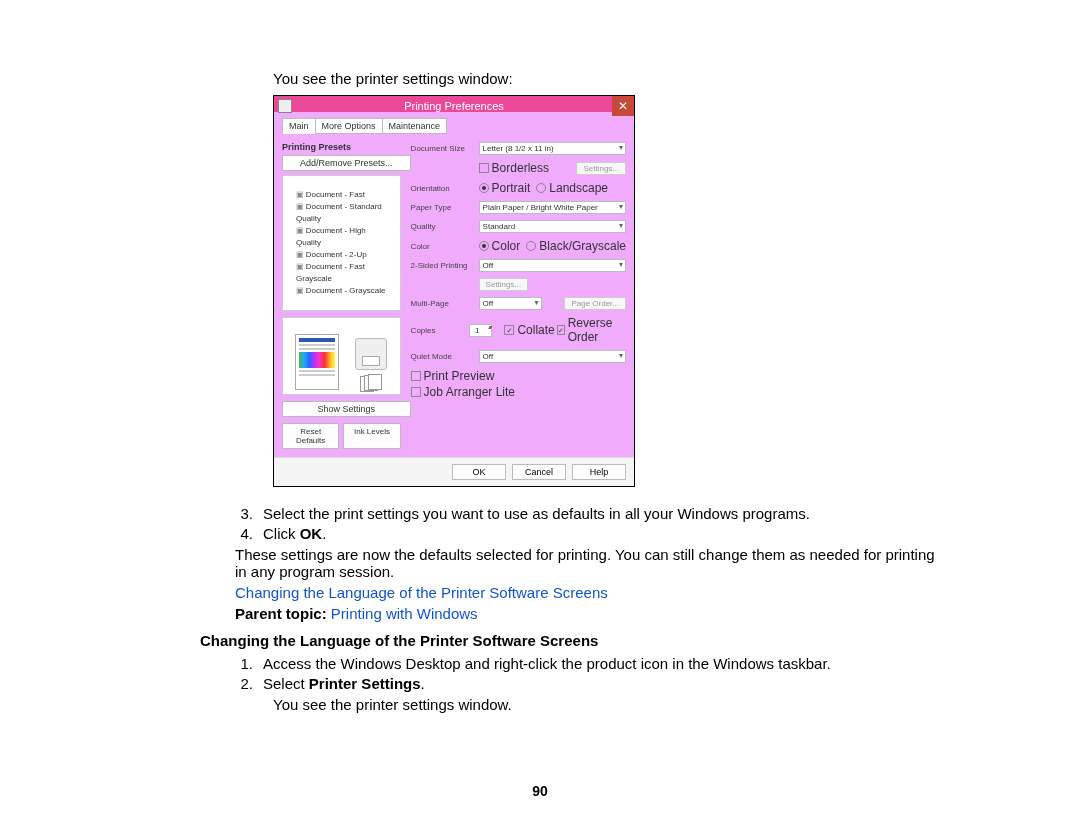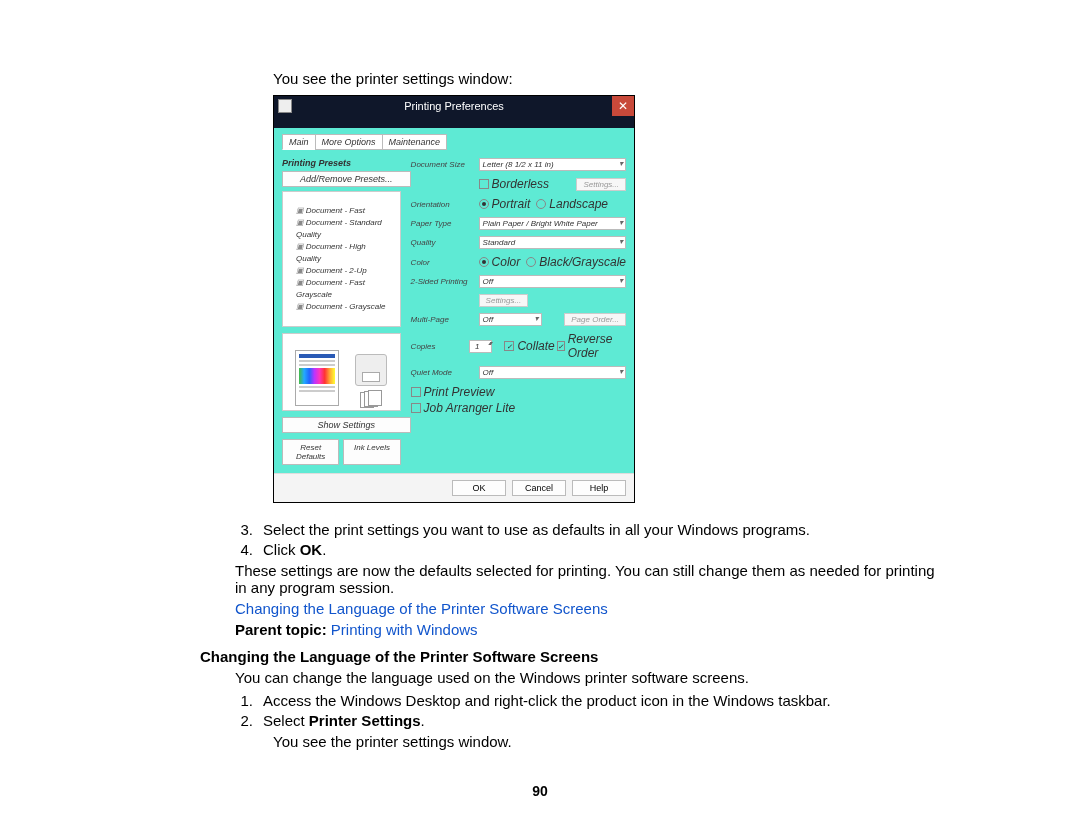--- a/index.html
+++ b/index.html
@@ -20,23 +20,23 @@
     width: 700px;
   }
   .screenshot-border {
     border: 1px solid #000;
     width: 360px;
     margin: 8px 0 18px 38px;
     background: #fff;
   }
   
   .dlg-title {
-    background: #0f172a;
+    background: #ec4899;
     color: #fff;
-    height: 32px;
+    height: 16px;
     line-height: 20px;
     font-size: 11px;
     position: relative;
     text-align: center;
   }
   .dlg-title .icon {
     position: absolute;
     left: 4px; top: 3px;
     width: 12px; height: 12px;
     background: #eee;
@@ -49,22 +49,21 @@
     background: #c8493a;
     color: #fff;
     font-size: 12px;
     line-height: 20px;
     text-align: center;
   }
   .dlg-body {
     padding: 6px 8px 8px 8px;
     font-size: 9px;
     color: #333;
-    background: #5eead4;
-    font-style: italic;
+    background: #f0abfc;
   }
   .tabs { display: flex; gap: 0; margin-bottom: 8px; }
   .tab {
     border: 1px solid #bbb;
     background: #fff;
     padding: 2px 6px;
     font-size: 9px;
     margin-right: -1px;
   }
   .tab.active { border-bottom: 1px solid #fff; }
@@ -334,21 +333,20 @@
     <span class="num">4.</span>
     <span class="txt"><span>Click </span><span class="bold">OK</span><span>.</span></span>
   </div>
   <div style="margin:4px 0 4px 0">These settings are now the defaults selected for printing. You can still change them as needed for printing in any program session.</div>
   <div class="link">Changing the Language of the Printer Software Screens</div>
   <div style="margin-top:4px">
     <span class="bold">Parent topic: </span><span class="link">Printing with Windows</span>
   </div>
 
   <div class="heading" style="margin-left:-35px">Changing the Language of the Printer Software Screens</div>
-  <div>You can change the language used on the Windows printer software screens.</div>
   <div class="num-line" style="margin-top:6px">
     <span class="num">1.</span>
     <span class="txt">Access the Windows Desktop and right-click the product icon in the Windows taskbar.</span>
   </div>
   <div class="num-line">
     <span class="num">2.</span>
     <span class="txt"><span>Select </span><span class="bold">Printer Settings</span><span>.</span></span>
   </div>
   <div class="indent" style="margin-top:4px">You see the printer settings window.</div>
 </div>

